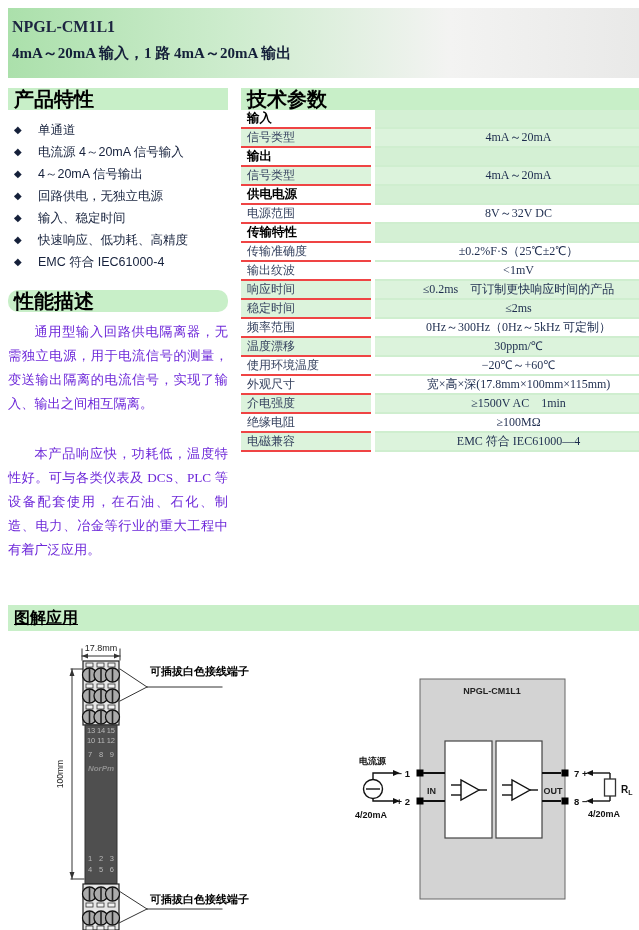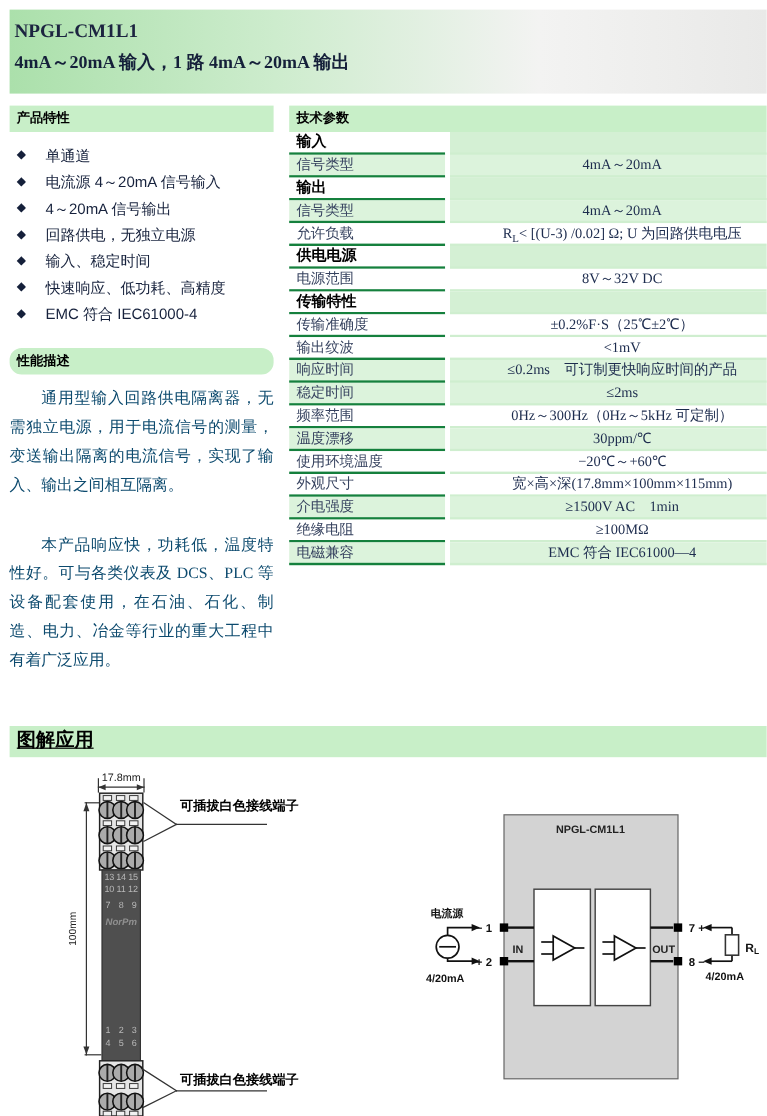--- a/index.html
+++ b/index.html
@@ -14,42 +14,42 @@
     box-sizing:border-box;padding:8px 0 0 4px;
   }
   .banner .title{
     font-family:"Liberation Serif",serif;font-weight:bold;font-size:16px;color:#1c2440;line-height:22px;
   }
   .banner .subtitle{
     font-family:Liberation Serif, serif;font-weight:bold;font-size:15px;color:#15203a;line-height:22px;margin-top:4px;
   }
   
   .sec-header{
-    background:#c8efc8;font-weight:bold;font-size:11px;color:#000;
+    background:#c8efc8;font-weight:bold;font-size:20px;color:#000;
     height:22px;line-height:22px;padding-left:6px;box-sizing:border-box;
   }
   
   .left-col{position:absolute;left:8px;top:88px;width:220px;}
   .feature-list{list-style:none;margin:10px 0 0 0;padding:0;}
   .feature-item{display:flex;align-items:flex-start;height:22px;line-height:20px;font-size:12.5px;color:#16213c;}
   .feature-item .bullet{width:14px;margin-left:6px;margin-right:10px;font-size:10px;color:#15203a;}
   .perf-header{margin-top:16px;border-radius:10px;}
   .perf-para{
-    font-family:"Liberation Serif",serif;font-size:13.2px;line-height:24px;color:#0c4a6e;
+    font-family:"Liberation Serif",serif;font-size:13.2px;line-height:24px;color:#6d28d9;
     text-align:justify;text-indent:2em;margin:8px 0 0 0;
   }
   .perf-para.second{margin-top:26px;}
   
   .right-col{position:absolute;left:241px;top:88px;width:398px;}
   .tech-table{width:100%;}
   .trow{display:flex;height:19px;box-sizing:border-box;}
   .tlabel{
     width:130px;box-sizing:border-box;padding-left:6px;
     font-size:12px;line-height:17px;color:#36425f;background:#fff;
-    border-bottom:2px solid #15803d;overflow:hidden;white-space:nowrap;
+    border-bottom:2px solid #ef4444;overflow:hidden;white-space:nowrap;
   }
   .tgap{width:4px;background:#fff;}
   .tvalue{
     flex:1;box-sizing:border-box;padding-left:23px;
     font-family:"Liberation Serif",serif;font-size:12px;line-height:17px;color:#1d2c4e;background:#fff;
     border-bottom:2px solid #cfeecf;overflow:hidden;white-space:nowrap;text-align:center;
   }
   .trow.section .tlabel{font-weight:bold;color:#000;font-size:12.5px;font-family:"Liberation Sans",sans-serif;}
   .trow.section .tvalue{background:#d4f0d4;}
   .trow.green .tlabel,.trow.green .tvalue{background:#dcf3dc;}
@@ -119,25 +119,20 @@
       </div>
       <div class="trow section">
         <div class="tlabel">输出</div>
         <div class="tgap"></div>
         <div class="tvalue"></div>
       </div>
       <div class="trow data green">
         <div class="tlabel">信号类型</div>
         <div class="tgap"></div>
         <div class="tvalue">4mA～20mA</div>
-      </div>
-      <div class="trow data">
-        <div class="tlabel">允许负载</div>
-        <div class="tgap"></div>
-        <div class="tvalue"><span>R</span><sub>L</sub><span>&lt; [(U-3) /0.02] Ω; U 为回路供电电压</span></div>
       </div>
       <div class="trow section">
         <div class="tlabel">供电电源</div>
         <div class="tgap"></div>
         <div class="tvalue"></div>
       </div>
       <div class="trow data">
         <div class="tlabel">电源范围</div>
         <div class="tgap"></div>
         <div class="tvalue">8V～32V DC</div>

